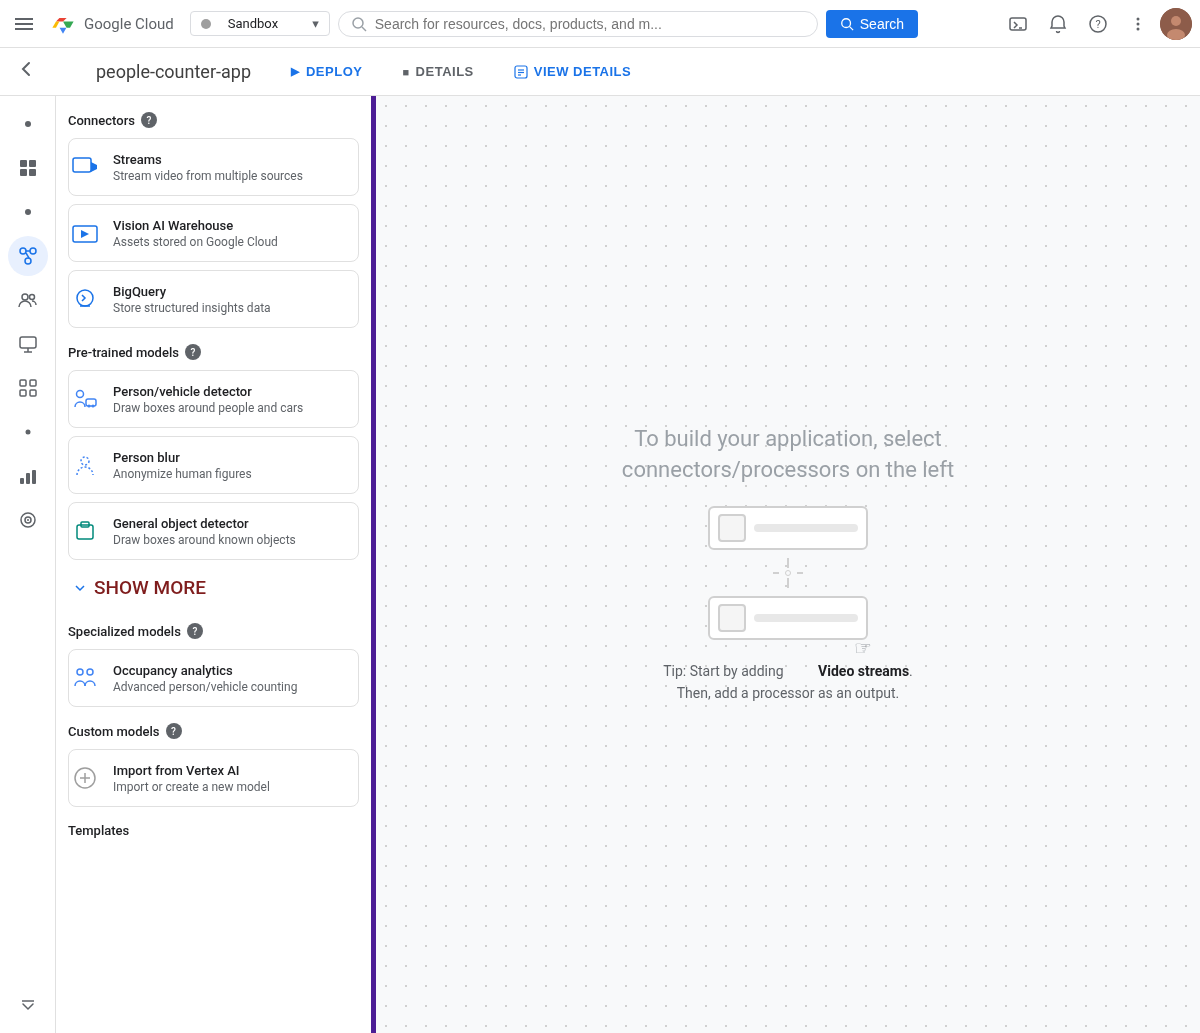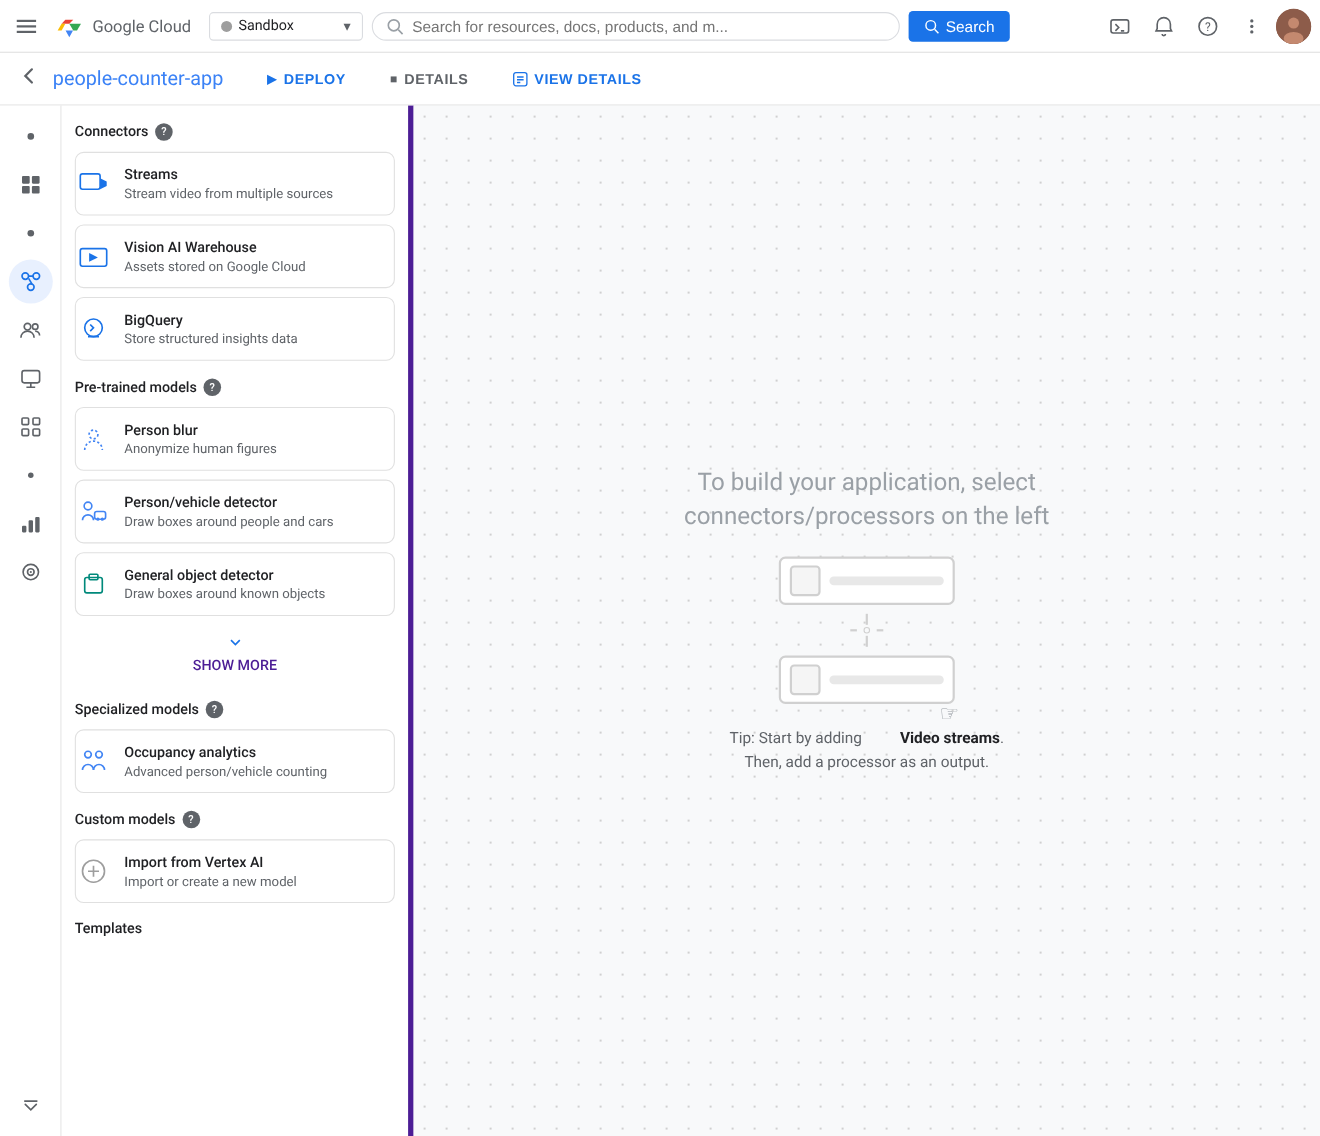--- a/index.html
+++ b/index.html
@@ -11,21 +11,21 @@
       align-items: center;
       height: 48px;
       border-bottom: 1px solid #e0e0e0;
       padding: 0 8px;
       background: #fff;
       gap: 8px;
     }
     .nav-hamburger { width: 32px; height: 32px; display: flex; align-items: center; justify-content: center; cursor: pointer; color: #5f6368; }
     .google-cloud-logo { display: flex; align-items: center; gap: 6px; margin-right: 8px; }
     .project-select {
-      display: flex; align-items: center; gap: 6px;
+      display: flex; align-items: center; gap: 17px;
       border: 1px solid #dadce0; border-radius: 4px;
       padding: 4px 10px; cursor: pointer; min-width: 140px;
       font-size: 13px; color: #202124;
     }
     .project-dot { width: 10px; height: 10px; border-radius: 50%; background: #9e9e9e; }
     .search-bar {
       flex: 1; max-width: 480px;
       display: flex; align-items: center;
       border: 1px solid #dadce0; border-radius: 24px;
       padding: 4px 12px; gap: 8px;
@@ -43,21 +43,21 @@
     .avatar { width: 32px; height: 32px; border-radius: 50%; background: #8d5c4a; display: flex; align-items: center; justify-content: center; color: #fff; font-size: 13px; font-weight: 500; overflow: hidden; }
 
     
     .app-toolbar {
       display: flex; align-items: center;
       height: 48px; padding: 0 16px;
       border-bottom: 1px solid #e0e0e0;
       gap: 12px;
     }
     .back-btn { color: #5f6368; cursor: pointer; font-size: 20px; }
-    .app-title { font-size: 18px; font-weight: 400; color: #3b82f6; }
+    .app-title { font-size: 18px; font-weight: 400; color: #404040; margin-left: 48px; }
     .toolbar-actions { display: flex; align-items: center; gap: 16px; margin-left: 16px; }
     .action-btn {
       display: flex; align-items: center; gap: 6px;
       font-size: 13px; font-weight: 600; letter-spacing: 0.5px;
       cursor: pointer; padding: 6px 12px;
       border: none; background: transparent; color: #1a73e8;
     }
     .action-btn.deploy { color: #1a73e8; }
     .action-btn.undeploy { color: #5f6368; }
     .action-btn.view-details { color: #1a73e8; }
@@ -112,22 +112,22 @@
       width: 32px; height: 32px;
       display: flex; align-items: center; justify-content: center;
       flex-shrink: 0; font-size: 20px;
     }
     .card-text .card-title { font-size: 13px; font-weight: 500; color: #202124; }
     .card-text .card-desc { font-size: 12px; color: #5f6368; margin-top: 2px; }
 
     
     .show-more {
       display: flex; align-items: center; gap: 6px;
-      color: #4c1d95; font-size: 13px; font-weight: 500;
-      cursor: pointer; padding: 8px 4px; margin-bottom: 4px; flex-direction: column;
+      color: #7f1d1d; font-size: 19px; font-weight: 500;
+      cursor: pointer; padding: 8px 4px; margin-bottom: 4px;
     }
 
     
     .canvas-area {
       flex: 1;
       background: #f8f9fa;
       background-image: radial-gradient(circle, #d0d0d0 1px, transparent 1px);
       background-size: 20px 20px;
       display: flex; align-items: center; justify-content: center;
       flex-direction: column; gap: 20px;
@@ -392,43 +392,43 @@
     </div>
 
     <div class="section-header">
       <span>Pre-trained models</span>
       <div class="help-icon">?</div>
     </div>
 
     <div class="connector-card">
       <div class="card-icon">
         <svg width="28" height="28" viewBox="0 0 28 28">
-          <circle cx="14" cy="10" r="4" stroke="#4285f4" stroke-width="1.5" fill="none" stroke-dasharray="2,2"></circle>
-          <path d="M6 24c0-4.4 3.6-8 8-8s8 3.6 8 8" stroke="#4285f4" stroke-width="1.5" fill="none" stroke-dasharray="2,2"></path>
-        </svg>
-      </div>
-      <div class="card-text">
-        <div class="card-title">Person blur</div>
-        <div class="card-desc">Anonymize human figures</div>
-      </div>
-    </div>
-
-    <div class="connector-card">
-      <div class="card-icon">
-        <svg width="28" height="28" viewBox="0 0 28 28">
           <circle cx="9" cy="9" r="3.5" stroke="#4285f4" stroke-width="1.5" fill="none"></circle>
           <path d="M4 22c0-2.8 2.2-5 5-5s5 2.2 5 5" stroke="#4285f4" stroke-width="1.5" fill="none"></path>
           <rect x="15" y="14" width="10" height="7" rx="2" stroke="#4285f4" stroke-width="1.5" fill="none"></rect>
           <circle cx="18" cy="21" r="1.5" fill="#4285f4"></circle>
           <circle cx="22" cy="21" r="1.5" fill="#4285f4"></circle>
         </svg>
       </div>
       <div class="card-text">
         <div class="card-title">Person/vehicle detector</div>
         <div class="card-desc">Draw boxes around people and cars</div>
+      </div>
+    </div>
+
+    <div class="connector-card">
+      <div class="card-icon">
+        <svg width="28" height="28" viewBox="0 0 28 28">
+          <circle cx="14" cy="10" r="4" stroke="#4285f4" stroke-width="1.5" fill="none" stroke-dasharray="2,2"></circle>
+          <path d="M6 24c0-4.4 3.6-8 8-8s8 3.6 8 8" stroke="#4285f4" stroke-width="1.5" fill="none" stroke-dasharray="2,2"></path>
+        </svg>
+      </div>
+      <div class="card-text">
+        <div class="card-title">Person blur</div>
+        <div class="card-desc">Anonymize human figures</div>
       </div>
     </div>
 
     <div class="connector-card">
       <div class="card-icon">
         <svg width="28" height="28" viewBox="0 0 28 28">
           <rect x="6" y="8" width="16" height="14" rx="2" stroke="#00897b" stroke-width="1.5" fill="none"></rect>
           <rect x="10" y="5" width="8" height="5" rx="1" stroke="#00897b" stroke-width="1.5" fill="none"></rect>
         </svg>
       </div>

